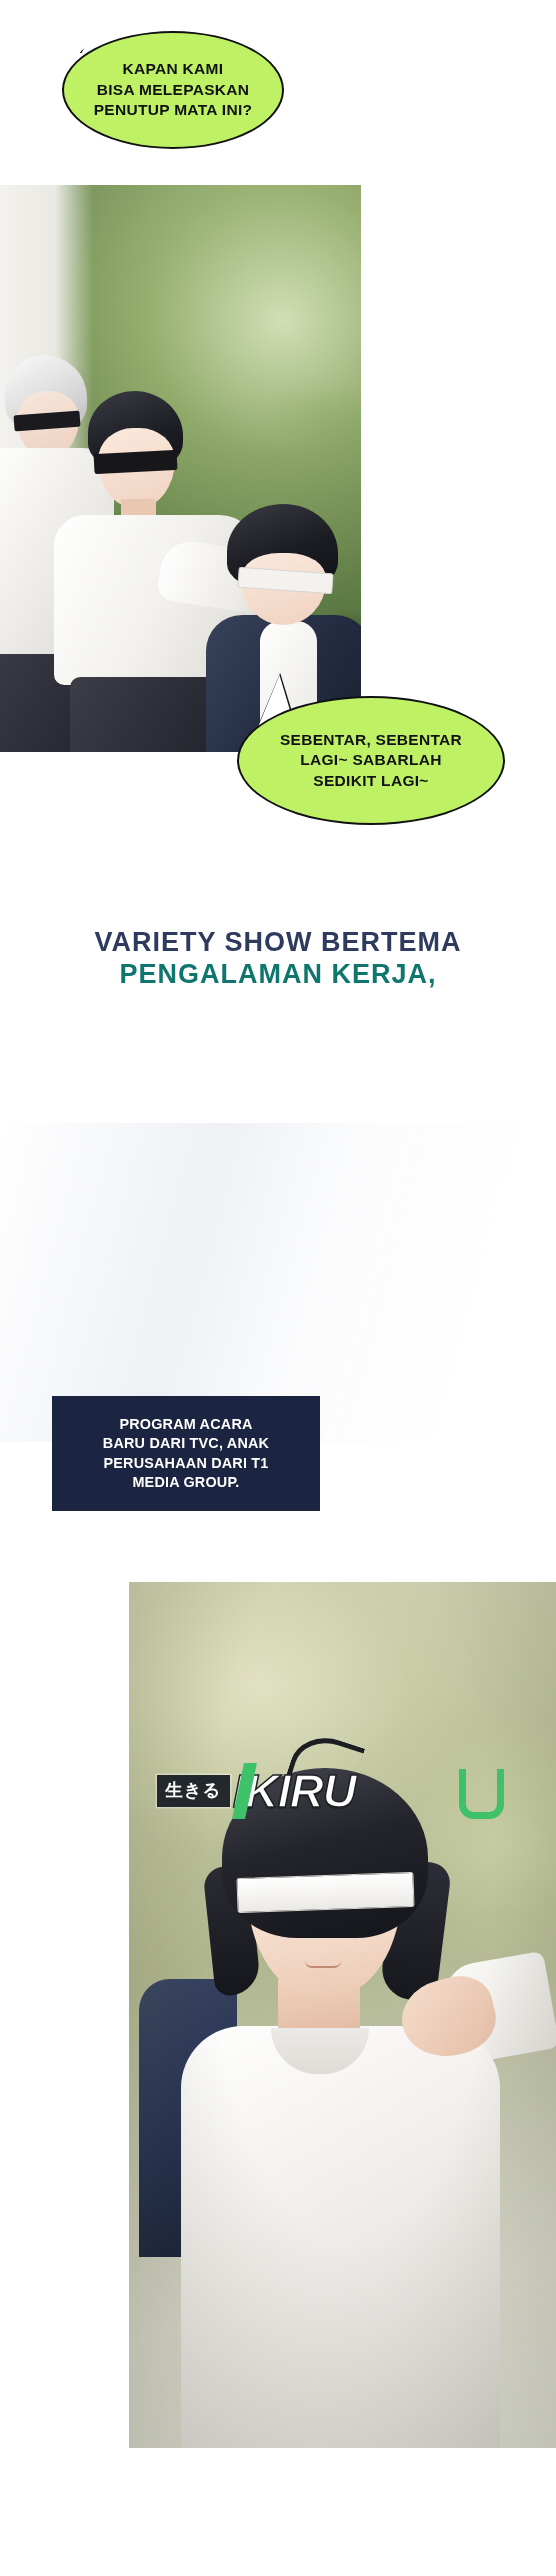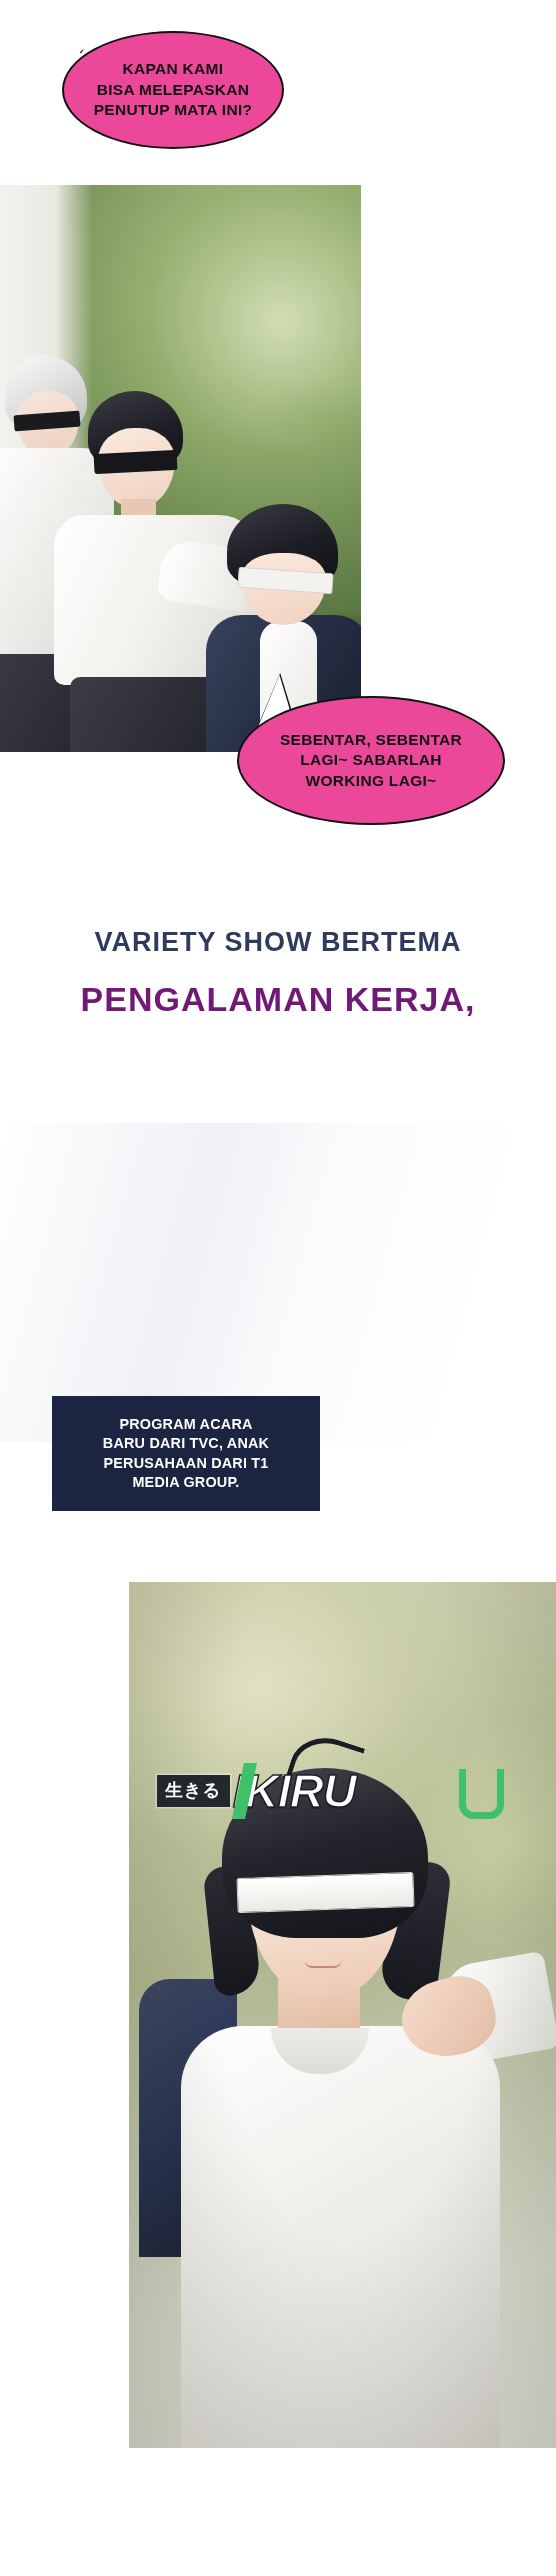--- a/index.html
+++ b/index.html
@@ -187,21 +187,21 @@
   .frontchar .innershirt {
     position: absolute; left: 49px; top: 117px;
     width: 57px; height: 129px;
     background: linear-gradient(120deg,#ffffff 0%, #e8e7e3 100%);
     border-radius: 20.6px 20.6px 0 0;
   }
 
   
   .bubble {
     position: absolute;
-    background: #ec4899;
+    background: #bef264;
     border: 2.1px solid #111114;
     border-radius: 50% / 50%;
     box-sizing: border-box;
     display: flex;
     align-items: center;
     justify-content: center;
     text-align: center;
     color: #111114;
     letter-spacing: 0.3px;
   }
@@ -258,21 +258,21 @@
     width: 556px;
     text-align: center;
     color: #2f3d66;
   }
   .title-line {
     font-family: "Liberation Sans", sans-serif;
     font-weight: 700;
     letter-spacing: 1px;
   }
   .title-line-1 { font-size: 27px; color: #2e3a5e; }
-  .title-line-2 { font-size: 34px; color: #701a75; margin-top: 22px; }
+  .title-line-2 { font-size: 27px; color: #0f766e; margin-top: 1px; }
   .title-line-3 { font-size: 25px; color: #4a5682; margin-top: 7.2px; }
 
   
   .sheen {
     position: absolute;
     left: 0; top: 1123px;
     width: 556px; height: 319px;
     background: linear-gradient(105deg, rgba(255,255,255,0) 0%, rgba(236,238,243,0.85) 35%, rgba(248,249,251,0.6) 55%, rgba(255,255,255,0) 85%);
   }
 
@@ -511,21 +511,21 @@
     <div class="txt">KAPAN KAMI
 BISA MELEPASKAN
 PENUTUP MATA INI?</div>
   </div>
 
   <div class="tail" id="bubble-2-tail-outline"></div>
   <div class="tail" id="bubble-2-tail"></div>
   <div class="bubble" id="bubble-2">
     <div class="txt">SEBENTAR, SEBENTAR
 LAGI~ SABARLAH
-WORKING LAGI~</div>
+SEDIKIT LAGI~</div>
   </div>
 
   <div class="title-block">
     <div class="title-line title-line-1">VARIETY SHOW BERTEMA</div>
     <div class="title-line title-line-2">PENGALAMAN KERJA,</div>
   </div>
 
   <div class="sheen"></div>
 
   <div class="narration" id="narration-1">

